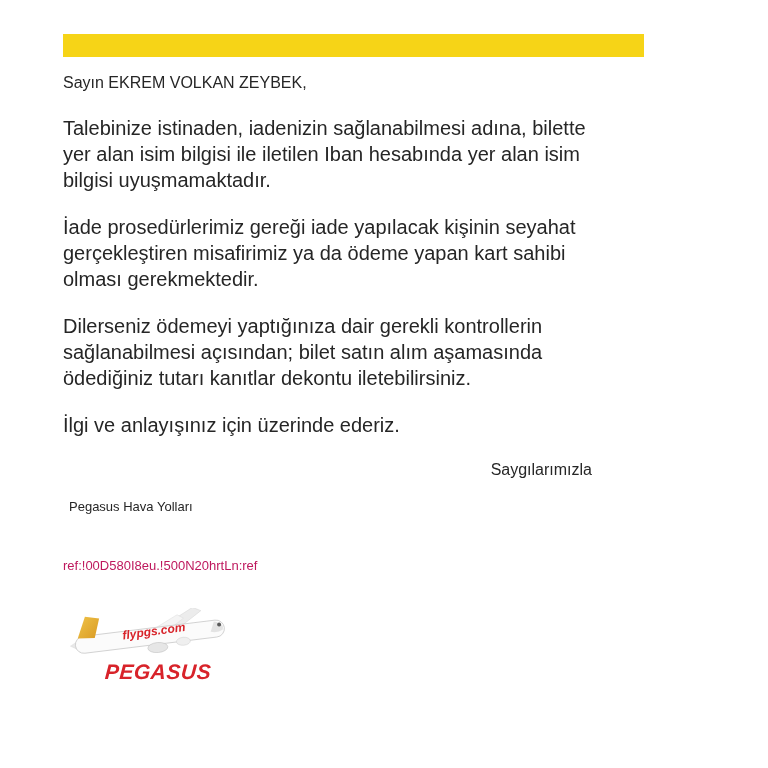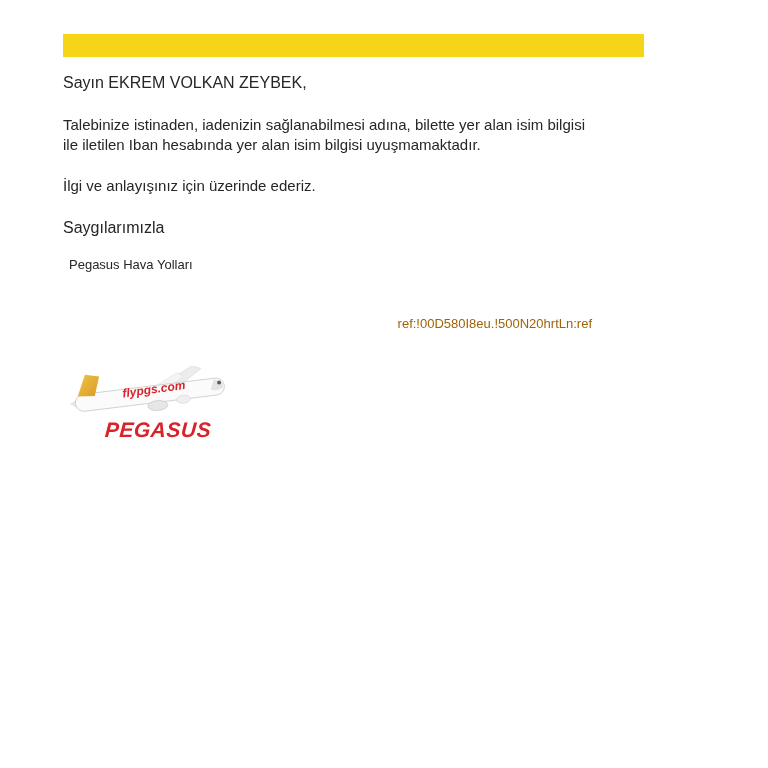--- a/index.html
+++ b/index.html
@@ -24,42 +24,42 @@
     background: #F6D417;
     margin-bottom: 15px;
   }
   .greeting {
     margin: 0 0 21px 0;
     font-size: 16px;
     line-height: 22px;
   }
   p.body-par {
     margin: 0 0 21px 0;
-    font-size: 15px;
-    line-height: 20px;
+    font-size: 20px;
+    line-height: 26px;
     max-width: 652px;
     white-space: pre-wrap;
   }
   .closing {
     margin: 0 0 14px 0;
     font-size: 16px;
     line-height: 22px;
+    text-align: right;
   }
   .signature {
     margin: 14px 0 0 0;
     font-size: 13px;
     line-height: 23px;
   }
   .signature p { margin: 6px; }
   .ref-line {
     margin: 40px 0 0 0;
     font-size: 13px;
     line-height: 16px;
-    color: #a16207;
-    text-align: right;
+    color: #be185d;
   }
   .logo-block {
     margin-top: 34px;
     margin-left: 4px;
     width: 178px;
   }
   .logo-plane svg {
     display: block;
     width: 170px;
     height: 58px;
@@ -78,20 +78,22 @@
 </head>
 <body>
 
 <div class="page">
 
   <div class="banner"></div>
 
   <p class="greeting">Sayın EKREM VOLKAN ZEYBEK,</p>
 
   <p class="body-par">Talebinize istinaden, iadenizin sağlanabilmesi adına, bilette yer alan isim bilgisi ile iletilen Iban hesabında yer alan isim bilgisi uyuşmamaktadır.</p>
+  <p class="body-par">İade prosedürlerimiz gereği iade yapılacak kişinin seyahat gerçekleştiren misafirimiz ya da ödeme yapan kart sahibi olması gerekmektedir.</p>
+  <p class="body-par">Dilerseniz ödemeyi yaptığınıza dair gerekli kontrollerin sağlanabilmesi açısından; bilet satın alım aşamasında ödediğiniz tutarı kanıtlar dekontu iletebilirsiniz.</p>
   <p class="body-par">İlgi ve anlayışınız için üzerinde ederiz.</p>
 
   <p class="closing">Saygılarımızla</p>
 
   <div class="signature">
     <p>Pegasus Hava Yolları</p>
   </div>
 
   <p class="ref-line">ref:!00D580I8eu.!500N20hrtLn:ref</p>
 

